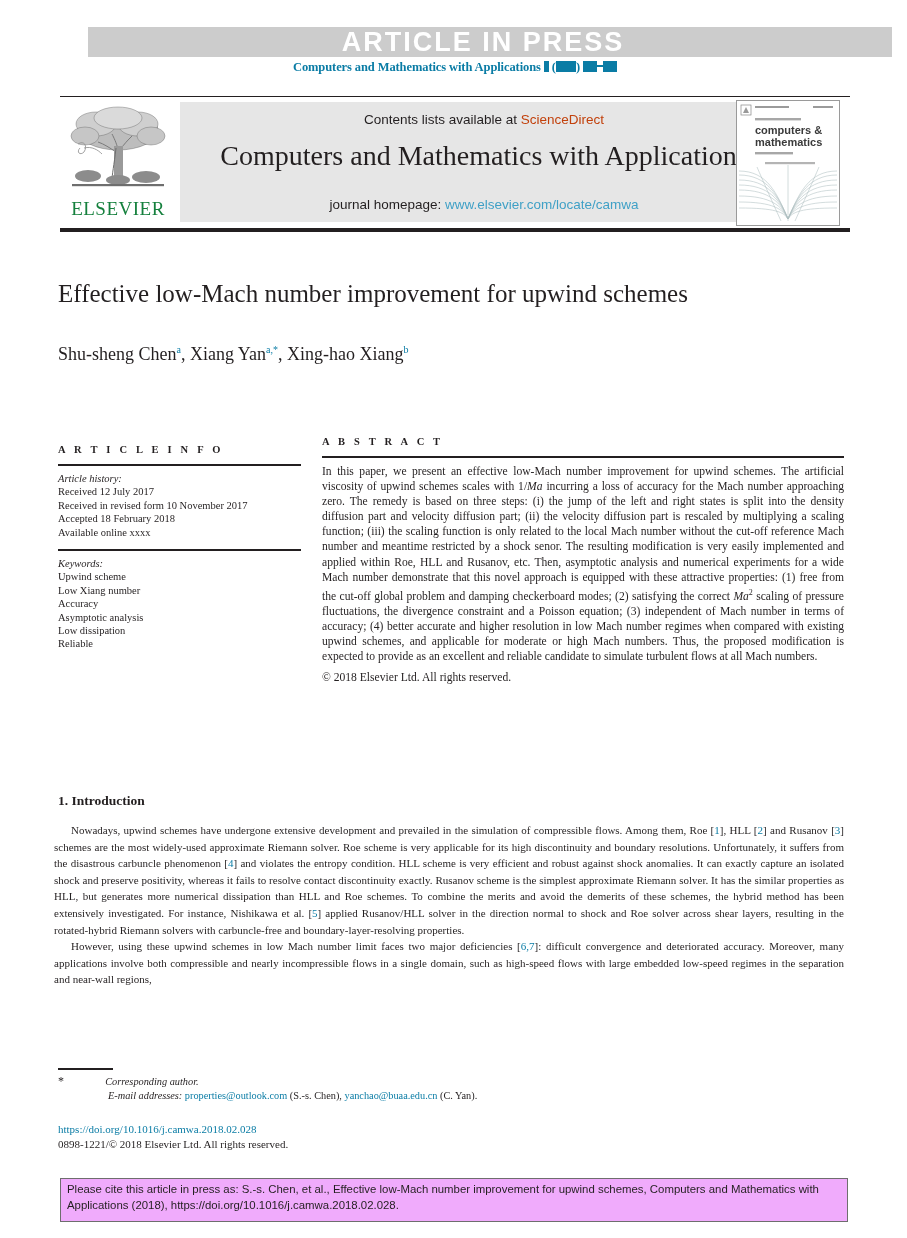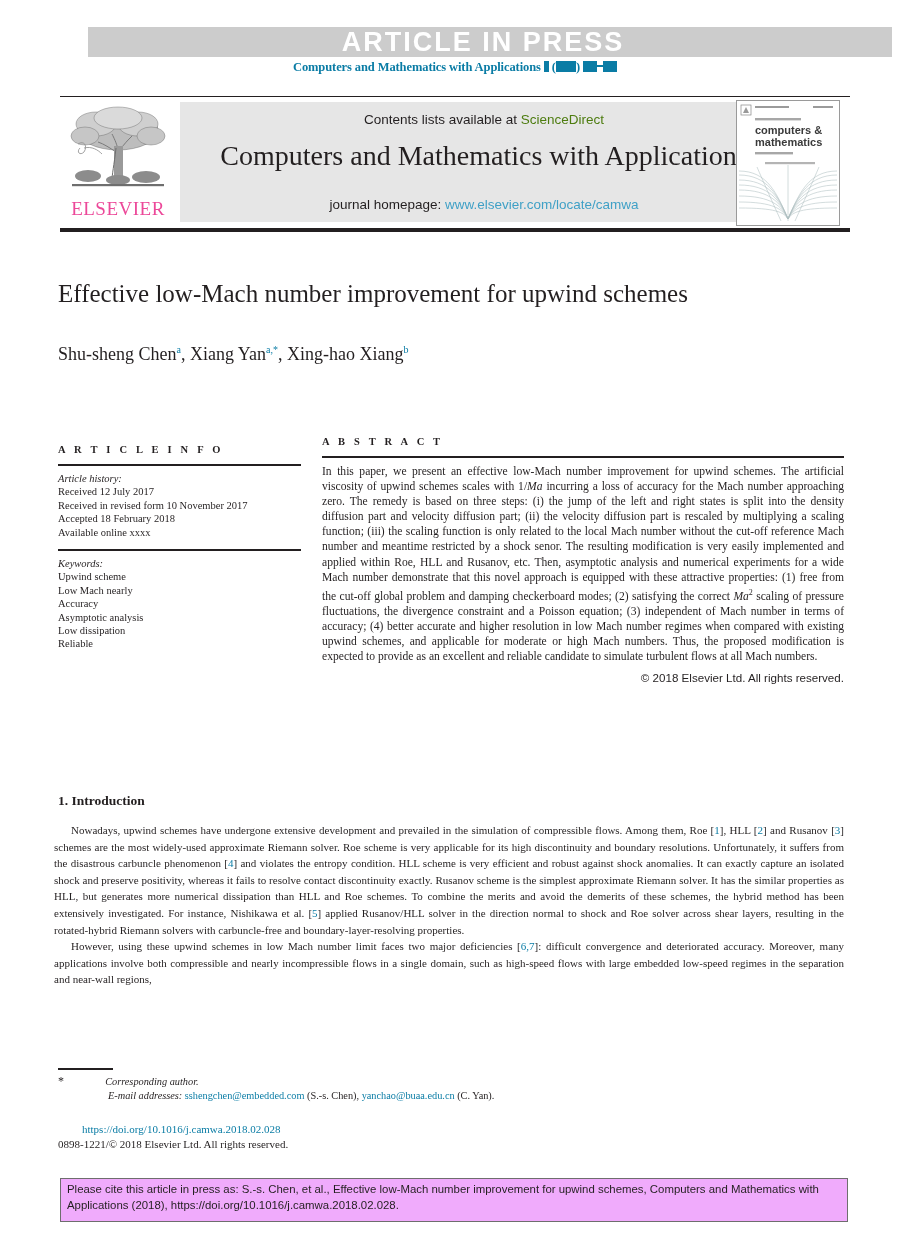--- a/index.html
+++ b/index.html
@@ -87,38 +87,38 @@
   }
   .tree-box { position:absolute; left:6px; top:2px; width:100px; height:90px; }
   .elsevier-word {
     position: absolute;
     left: 0; bottom: 2px;
     width: 112px;
     text-align: center;
     font-family: "Liberation Serif", "DejaVu Serif", serif;
     font-size: 19px;
     letter-spacing: 0.5px;
-    color: #ec4899;
+    color: #15803d;
   }
   .masthead-center {
     position: absolute;
     left: 120px; top: 2px;
     width: 608px; height: 120px;
     background: #e6e6e6;
   }
   .contents-line {
     position: absolute;
     left: 0; top: 10px;
     width: 608px;
     text-align: center;
     font-family: "Liberation Sans", "DejaVu Sans", sans-serif;
     font-size: 13.5px;
     color: #231f20;
   }
-  .contents-line a { color: #4d7c0f; text-decoration: none; }
+  .contents-line a { color: #c2410c; text-decoration: none; }
   .journal-title {
     position: absolute;
     left: 0; top: 38px;
     width: 608px;
     text-align: center;
     font-family: "Liberation Serif", "DejaVu Serif", serif;
     font-size: 28px;
     color: #231f20;
   }
   .homepage-line {
@@ -208,22 +208,21 @@
   }
   .abs-body {
     font-family: "Liberation Serif", "DejaVu Serif", serif;
     font-size: 11.6px;
     line-height: 15.1px;
     color: #231f20;
     text-align: justify;
   }
   .abs-copy {
     margin-top: 7px;
-    text-align: right;
-    font-family: Liberation Sans, sans-serif;
+    font-family: Liberation Serif, serif;
     font-size: 11.6px;
     color: #231f20;
   }
   .abs-body i { font-style: italic; }
   .abs-body sup { font-size: 8px; vertical-align: super; }
 
   
   .intro-head {
     position: absolute;
     left: 58px; top: 793px;
@@ -266,21 +265,21 @@
   .footnote a { color: #0a7ca5; text-decoration: none; }
   .doi-block {
     position: absolute;
     left: 58px; top: 1122px;
     width: 600px;
     font-family: "Liberation Serif", "DejaVu Serif", serif;
     font-size: 11px;
     line-height: 15px;
     color: #231f20;
   }
-  .doi-block .doi-link { color: #0a7ca5; margin-left: 24px; }
+  .doi-block .doi-link { color: #0a7ca5; }
 
   
   .cite-box {
     position: absolute;
     left: 60px; top: 1178px;
     width: 786px; height: 42px;
     background: #f0abfc;
     border: 1px solid #6e6e6e;
   }
   .cite-text {
@@ -399,21 +398,21 @@
       <div class="it">Article history:</div>
       <div>Received 12 July 2017</div>
       <div>Received in revised form 10 November 2017</div>
       <div>Accepted 18 February 2018</div>
       <div>Available online xxxx</div>
     </div>
     <div class="rule-thick2"></div>
     <div class="info-body">
       <div class="it">Keywords:</div>
       <div>Upwind scheme</div>
-      <div>Low Mach nearly</div>
+      <div>Low Xiang number</div>
       <div>Accuracy</div>
       <div>Asymptotic analysis</div>
       <div>Low dissipation</div>
       <div>Reliable</div>
     </div>
   </div>
 
   <div class="abs-col">
     <div class="sec-head">A B S T R A C T</div>
     <div class="rule-thick"></div>
@@ -428,21 +427,21 @@
   </div>
 
   <div class="fn-rule"></div>
   <div class="footnote">
     <div>
       <span class="star">*</span>
       &nbsp;<span class="it">Corresponding author.</span>
     </div>
     <div style="padding-left:14px">
       <span class="it">E-mail addresses:</span>
-      <a href="#">sshengchen@embedded.com</a>
+      <a href="#">properties@outlook.com</a>
       <span>(S.-s. Chen),</span>
       <a href="#">yanchao@buaa.edu.cn</a>
       <span>(C. Yan).</span>
     </div>
   </div>
 
   <div class="doi-block">
     <div class="doi-link">https://doi.org/10.1016/j.camwa.2018.02.028</div>
     <div>0898-1221/© 2018 Elsevier Ltd. All rights reserved.</div>
   </div>

